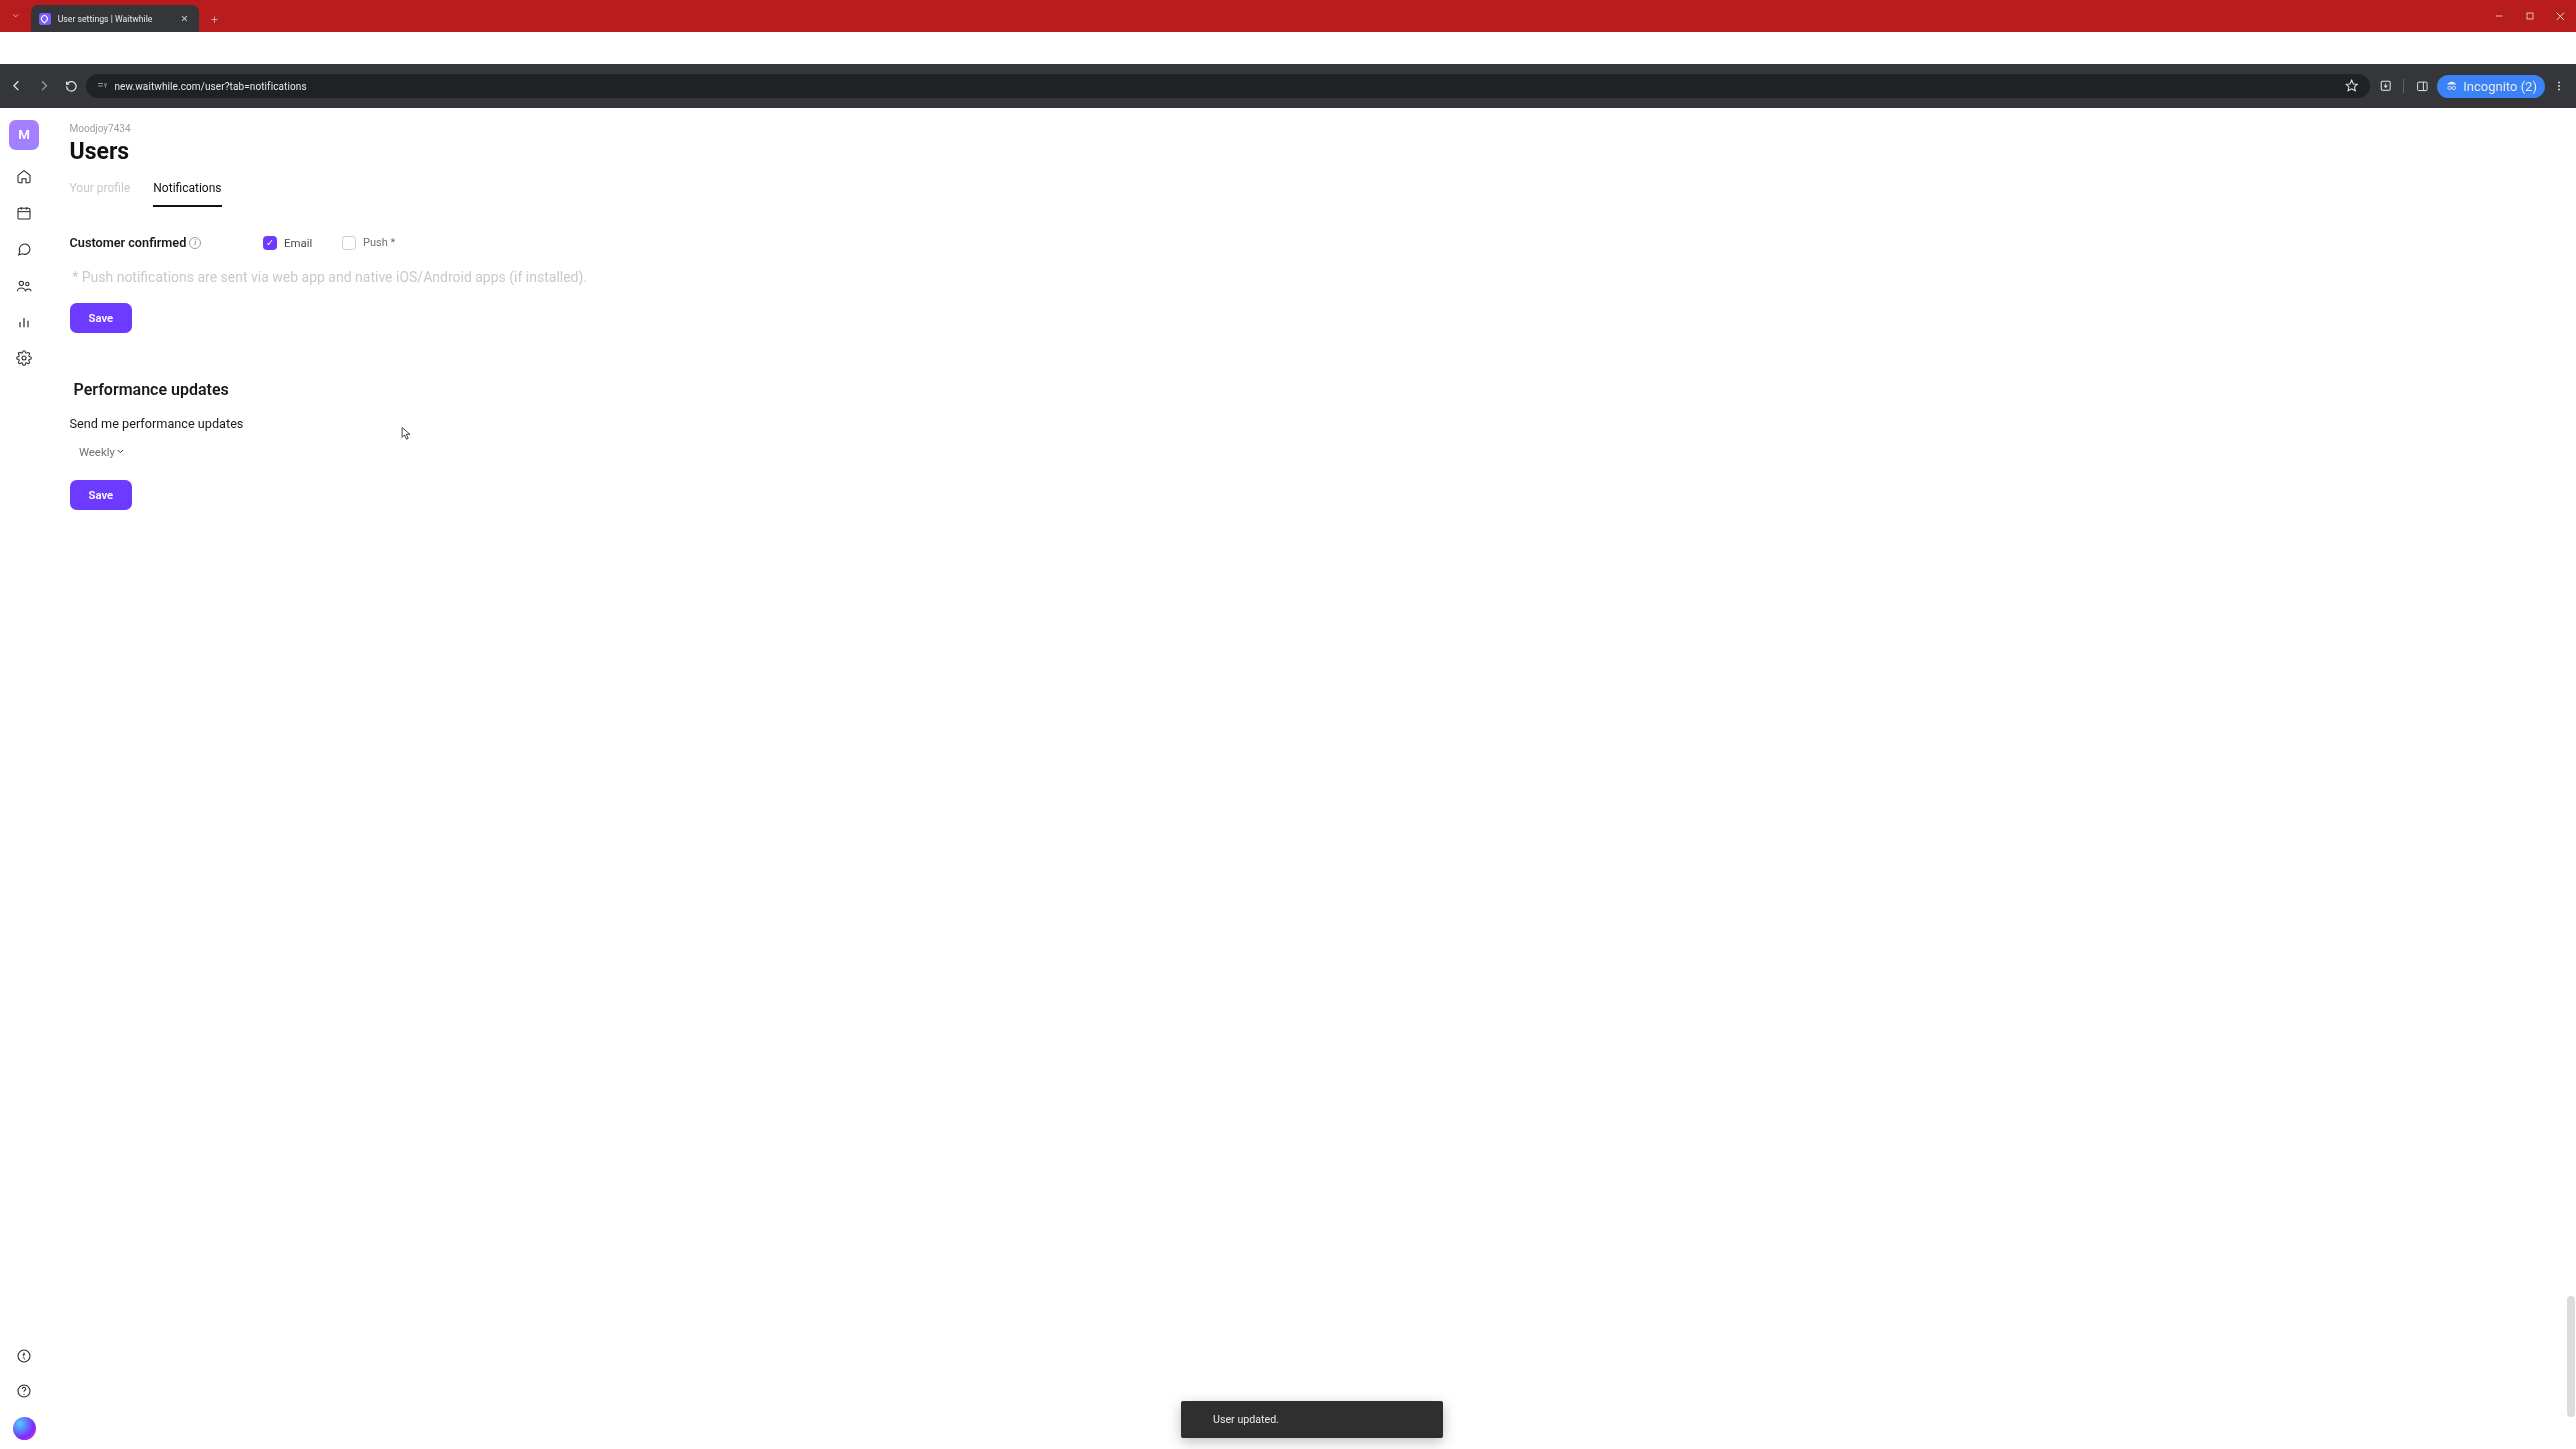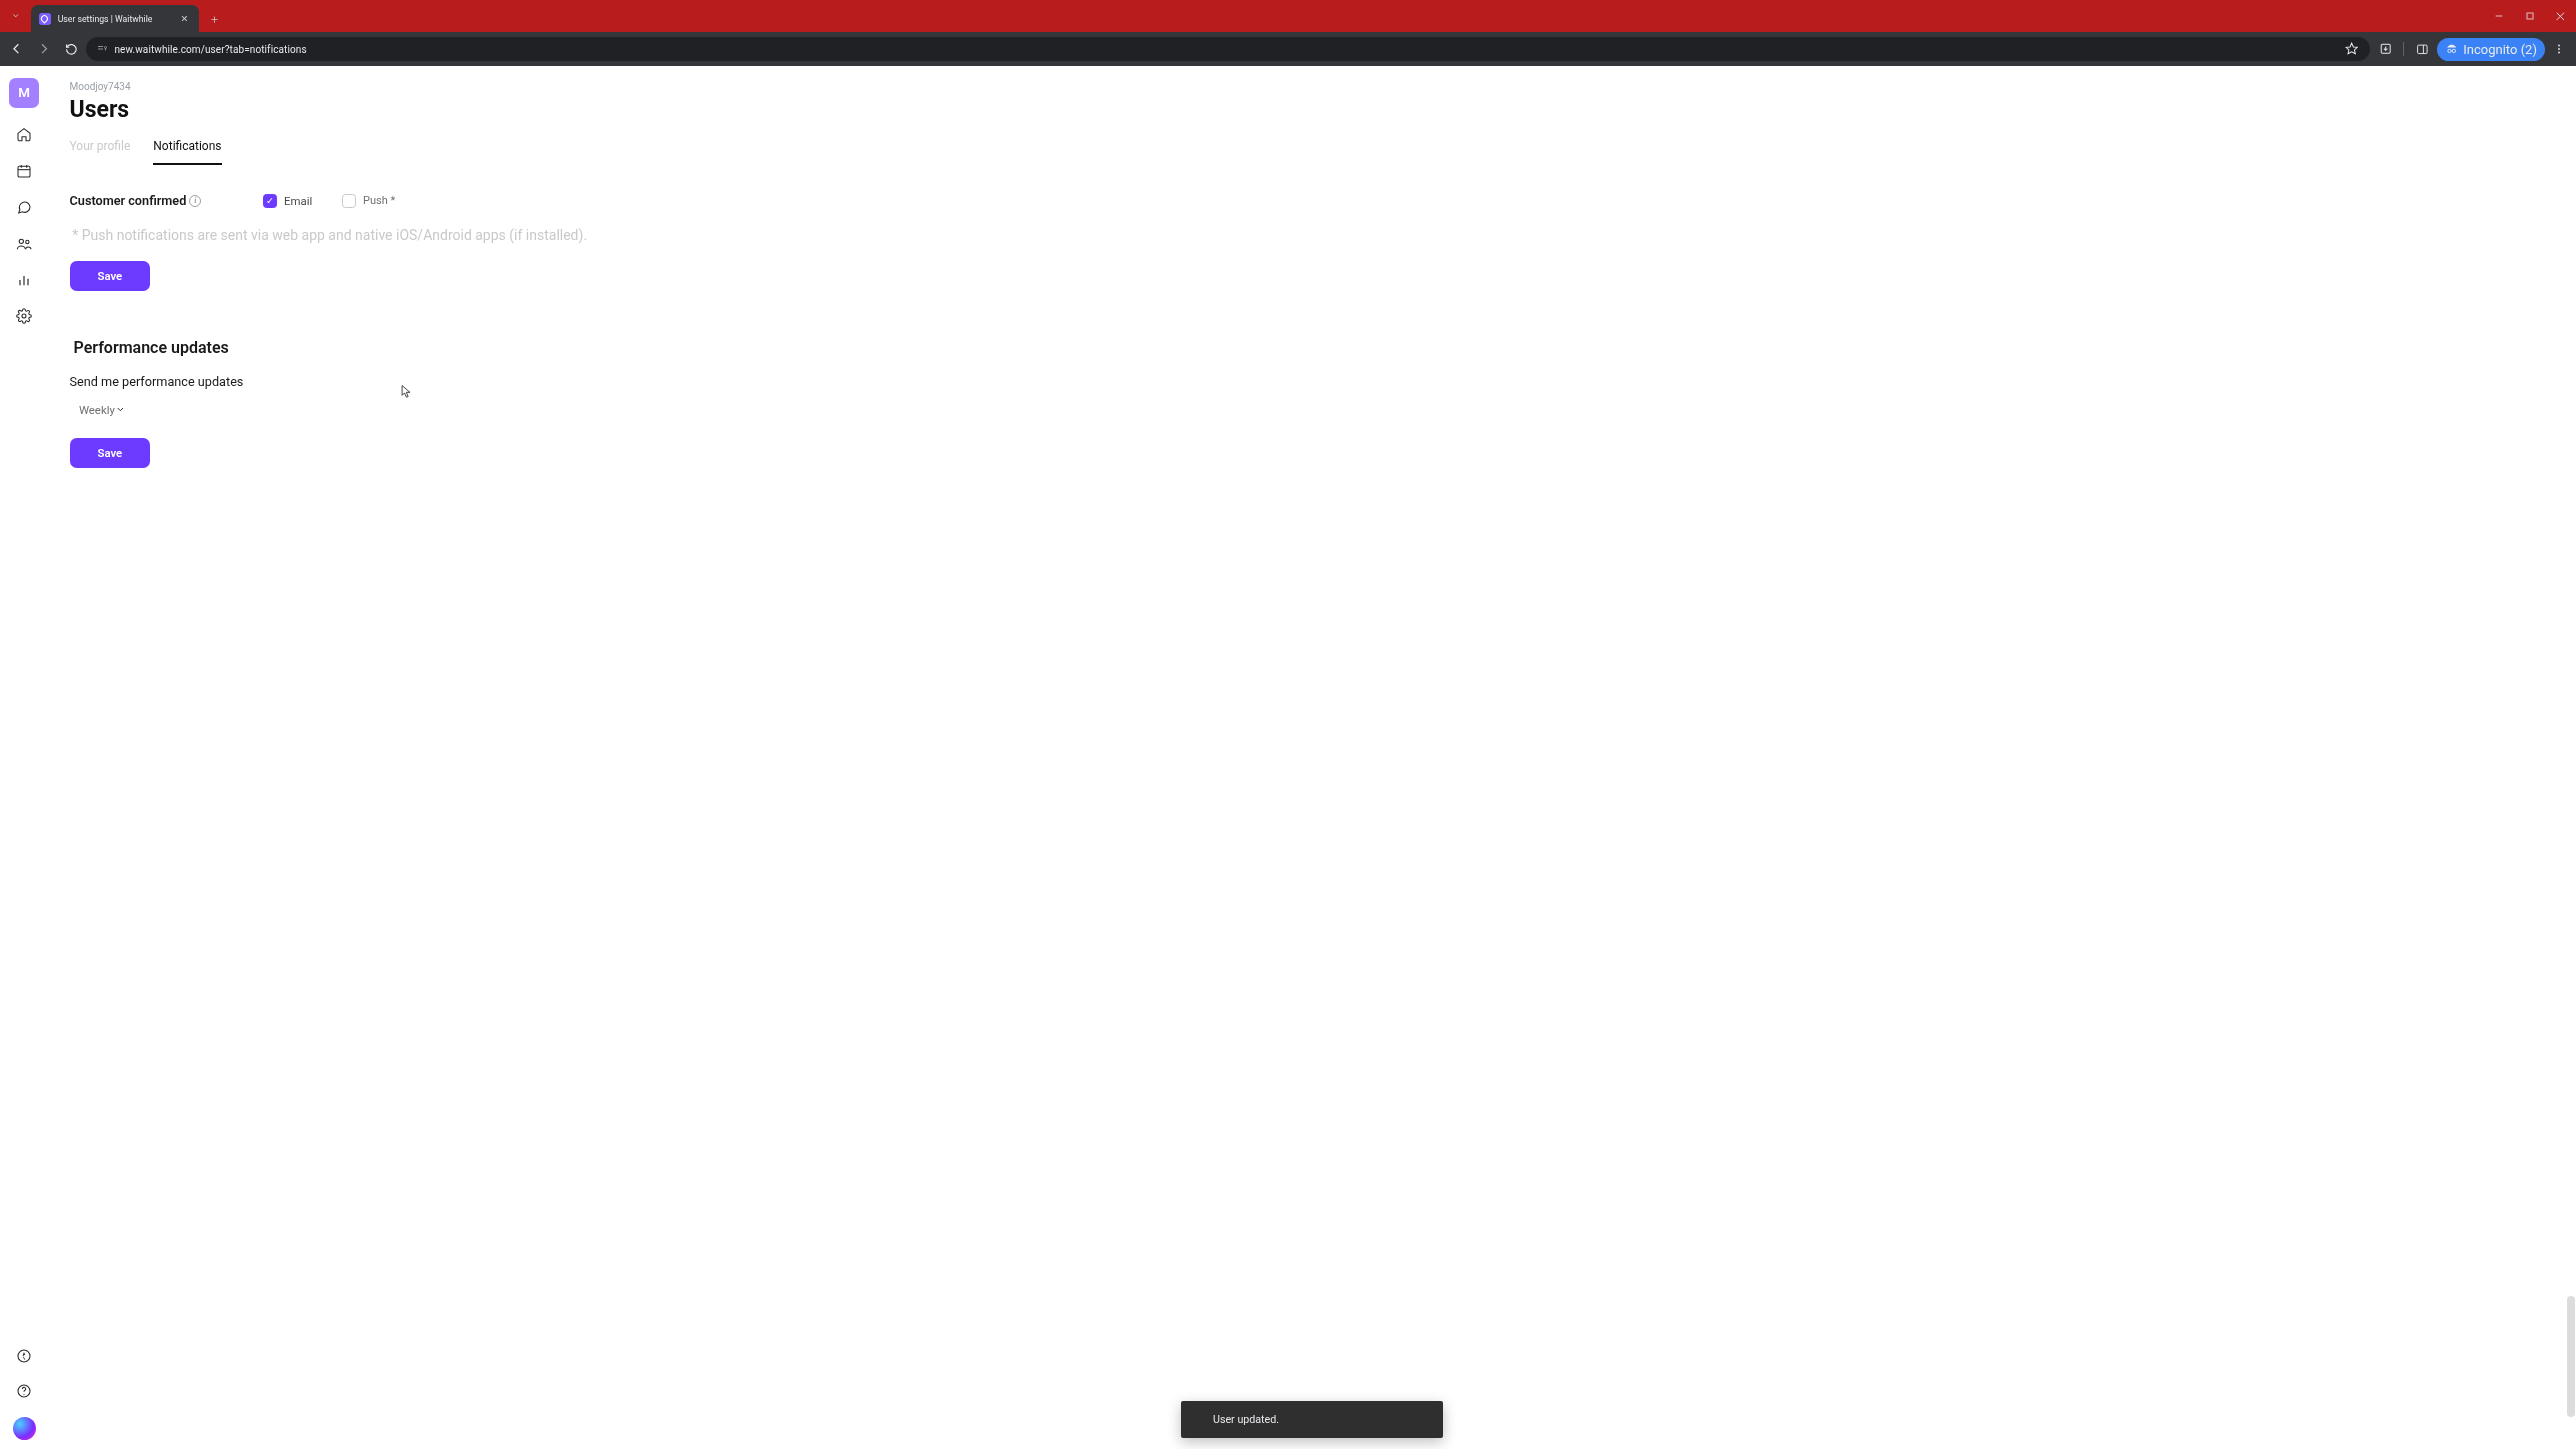--- a/index.html
+++ b/index.html
@@ -11,21 +11,21 @@
   .tab-dropdown { width: 31px; height: 32px; display: flex; align-items: center; justify-content: center; color: #c7c7c7; cursor: pointer; }
   .tab { background: #35363a; height: 27px; margin-top: 4.7px; display: flex; align-items: center; padding: 0 8px 0 8px; border-radius: 6.7px 6.7px 0 0; min-width: 168px; position: relative; }
   .tab .favicon { width: 12px; height: 12px; background: #7b5cff; border-radius: 2.7px; margin-right: 6.7px; display:flex; align-items:center; justify-content:center;}
   .tab .favicon::after{content:""; display:block; width:5.4px;height:5.4px;border:1.3px solid #fff; border-radius:50% 50% 50% 0; transform:rotate(-45deg);}
   .tab-title { color: #e8eaed; font-size: 8.7px; flex: 1; }
   .tab-close { color: #c7c7c7; font-size: 9.4px; width: 13.4px; height: 13.4px; display:flex; align-items:center; justify-content:center; cursor:pointer;}
   .new-tab { width: 23px; height: 23px; display:flex; align-items:center; justify-content:center; color:#c7c7c7; font-size:12px; cursor:pointer; margin-left:4px; margin-bottom:1.3px;}
   .win-controls { margin-left: auto; display: flex; align-items:center; height:32px; }
   .win-btn { width: 31px; height: 25.5px; display:flex; align-items:center; justify-content:center; color:#e8eaed; cursor:pointer; }
 
-  .toolbar { background: #35363a; height: 34px; display: flex; align-items: center; padding: 0 5.4px; gap: 4px; }
+  .toolbar { background: #35363a; height: 44px; display: flex; align-items: center; padding: 0 5.4px; gap: 4px; margin-top: 32px; }
   .nav-btn { width: 23px; height: 23px; border-radius: 50%; display:flex; align-items:center; justify-content:center; color: #9aa0a6; cursor:pointer;}
   .nav-btn.enabled { color: #e8eaed; }
   .omnibox { flex: 1; background: #202124; border-radius: 14.8px; height: 24px; display:flex; align-items:center; padding: 0 9.4px; gap:6.7px; }
   .site-info { color:#9aa0a6; display:flex; align-items:center; }
   .url { color: #e8eaed; font-size: 10px; letter-spacing: 0.1px; }
   .toolbar-right { display:flex; align-items:center; gap:2.7px; }
   .chip { background:#3b82f6; border-radius: 12px; height:23px; padding:0 8px; display:flex; align-items:center; gap:5.4px; color:#e8eaed; font-size:13px;text-align:center; }
   .divider-v { width:0.7px; height:14.8px; background:#5f6368; margin:0 4px; }
 
   
@@ -53,21 +53,21 @@
   .checkbox { width:14.8px; height:14.8px; border-radius:3.4px; border:1.3px solid #6c3bff; display:inline-flex; align-items:center; justify-content:center; cursor:pointer; }
   .checkbox.checked { background:#6c3bff; }
   .checkbox.unchecked { background:#fff; border-color:#c9c9c9; }
   .check-tick { color:#fff; font-size:9.4px; line-height:1; }
   .check-label { color:#4a4a4a; font-size:11.4px; }
   .push-label { color:#707070; font-size:11px; }
   .asterisk { color:#707070; }
 
   .footnote { color:#c9c9c9; font-size:14px; margin: 19px 0 17.4px 2.7px; }
 
-  .btn-primary { background:#6c3bff; color:#fff; border:none; border-radius:6.7px; padding: 8px 28px; font-size:11.4px; font-weight:600; cursor:pointer; }
+  .btn-primary { background:#6c3bff; color:#fff; border:none; border-radius:6.7px; padding: 8px 19px; font-size:11.4px; font-weight:600; cursor:pointer; }
 
   .section-heading { font-size:16px; font-weight:600; color:#1a1a1a; margin: 47px 0 17.4px 4px; }
   .field-label { font-size:12.7px; color:#1a1a1a; margin: 0 0 6.7px 0; }
   .select { width:174px; display:flex; align-items:center; padding: 6.7px 9.4px; color:#707070; font-size:11.4px; cursor:pointer; border-radius:5.4px; }
   .select .chev { color:#1a1a1a; }
 
   .toast { position:absolute; left:50%; transform:translateX(-50%); bottom: 10.7px; background:#2f2f2f; color:#e8eaed; padding: 12px 32px; border-radius:2px; min-width: 262px; font-size:10.7px; box-shadow: 0 4px 13.4px rgba(0,0,0,.25); }
 
   .app-scrollbar { position:absolute; right:1.3px; top:201px; bottom:12px; width:9.4px; }
   .app-thumb { position:absolute; right:0; width:8px; height:121px; bottom:20px; background:#dcdcdc; border-radius:4px; }

